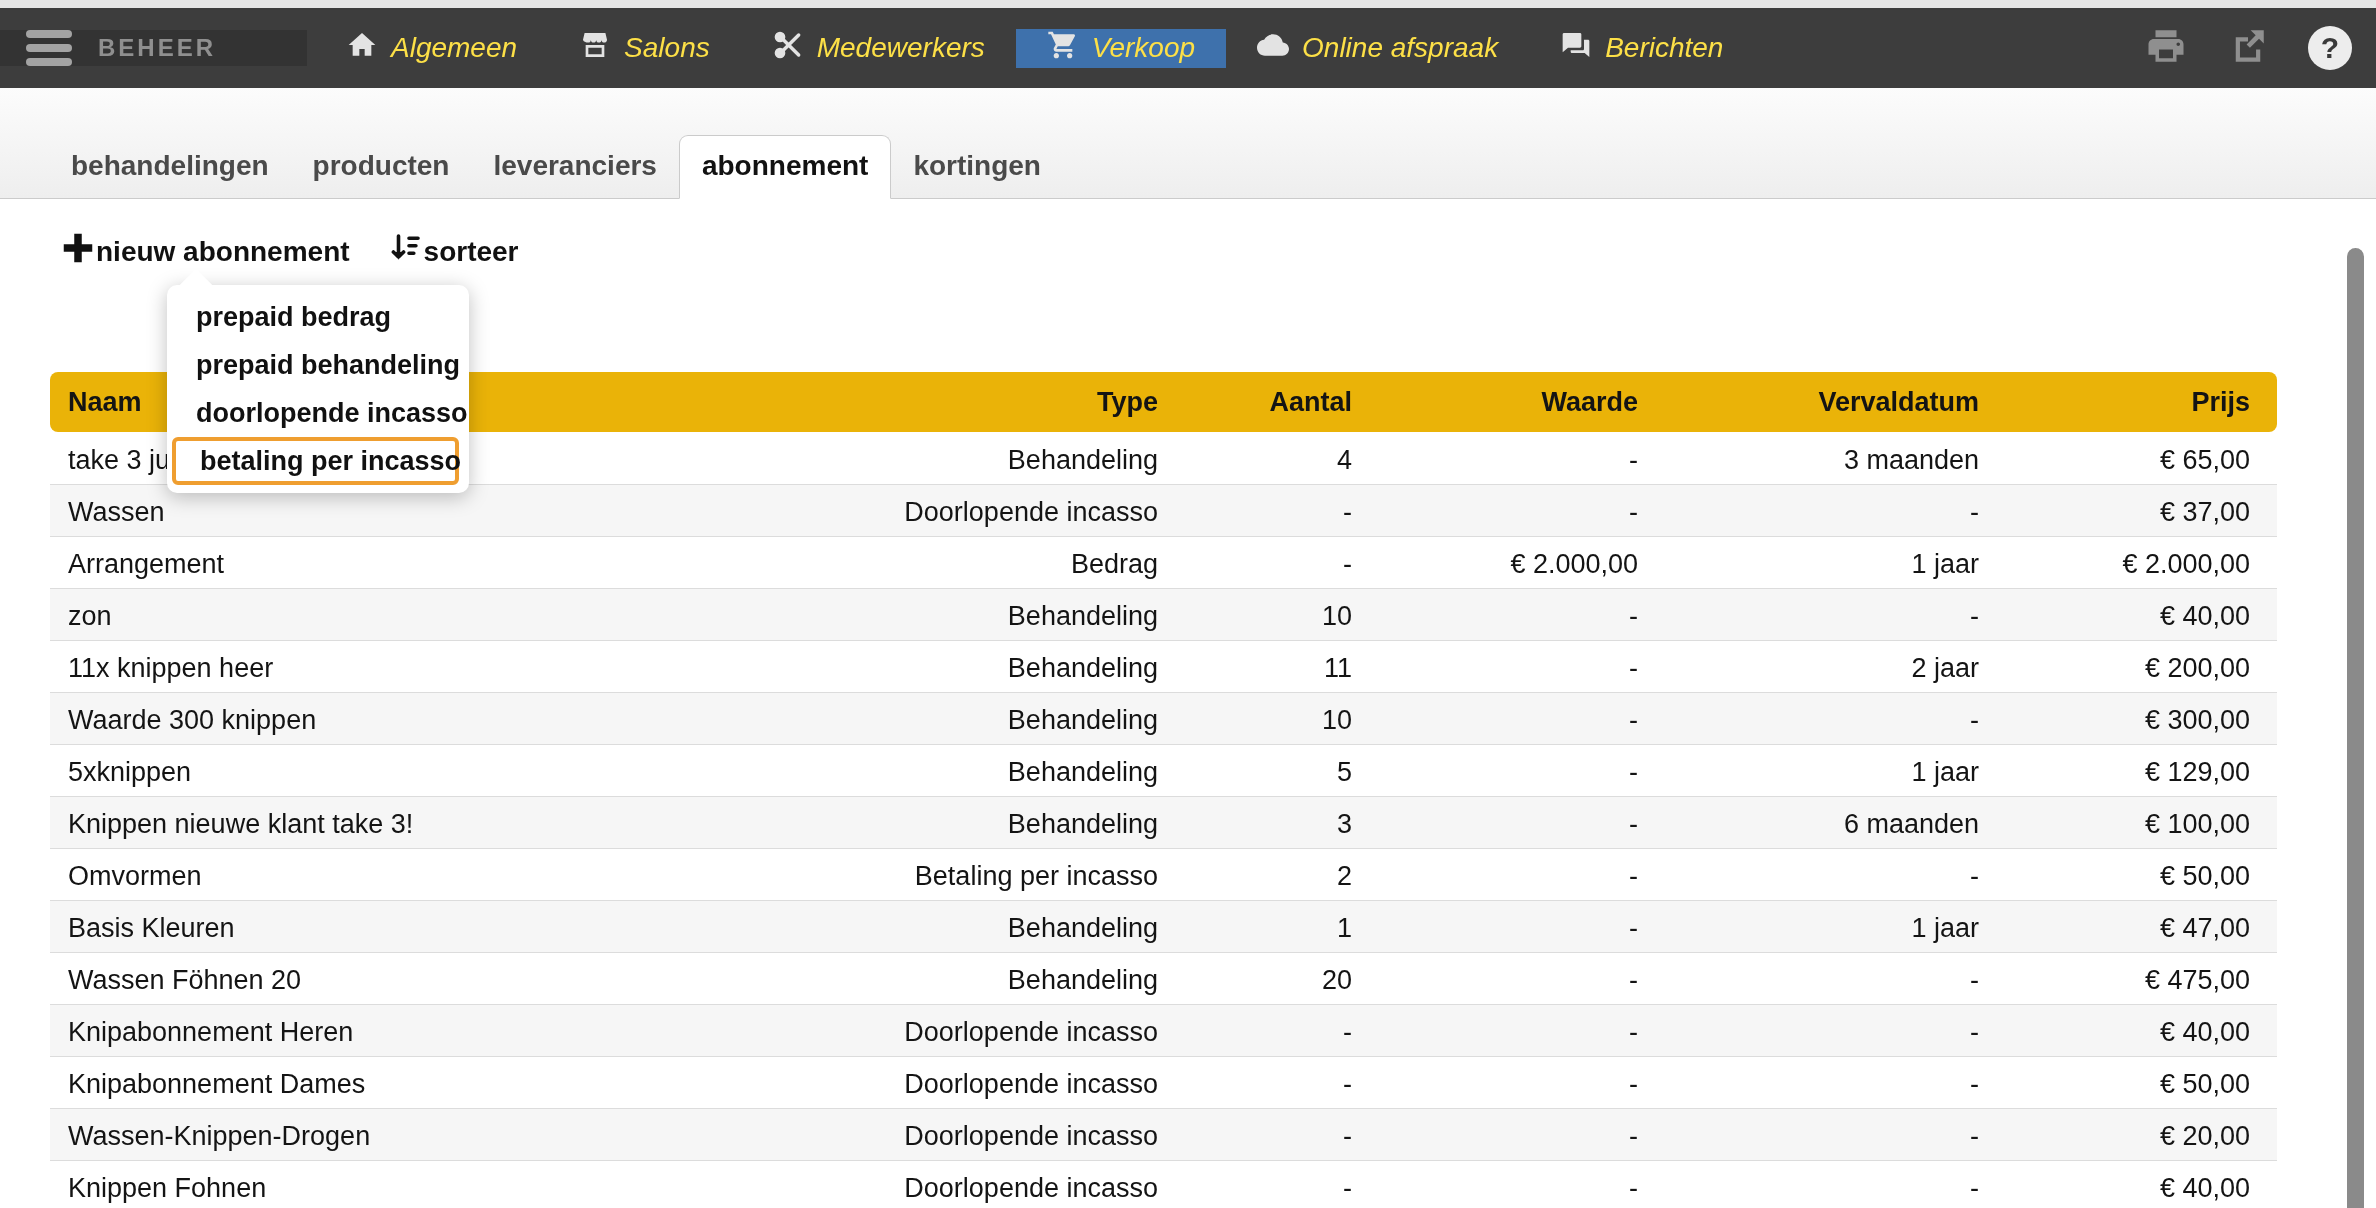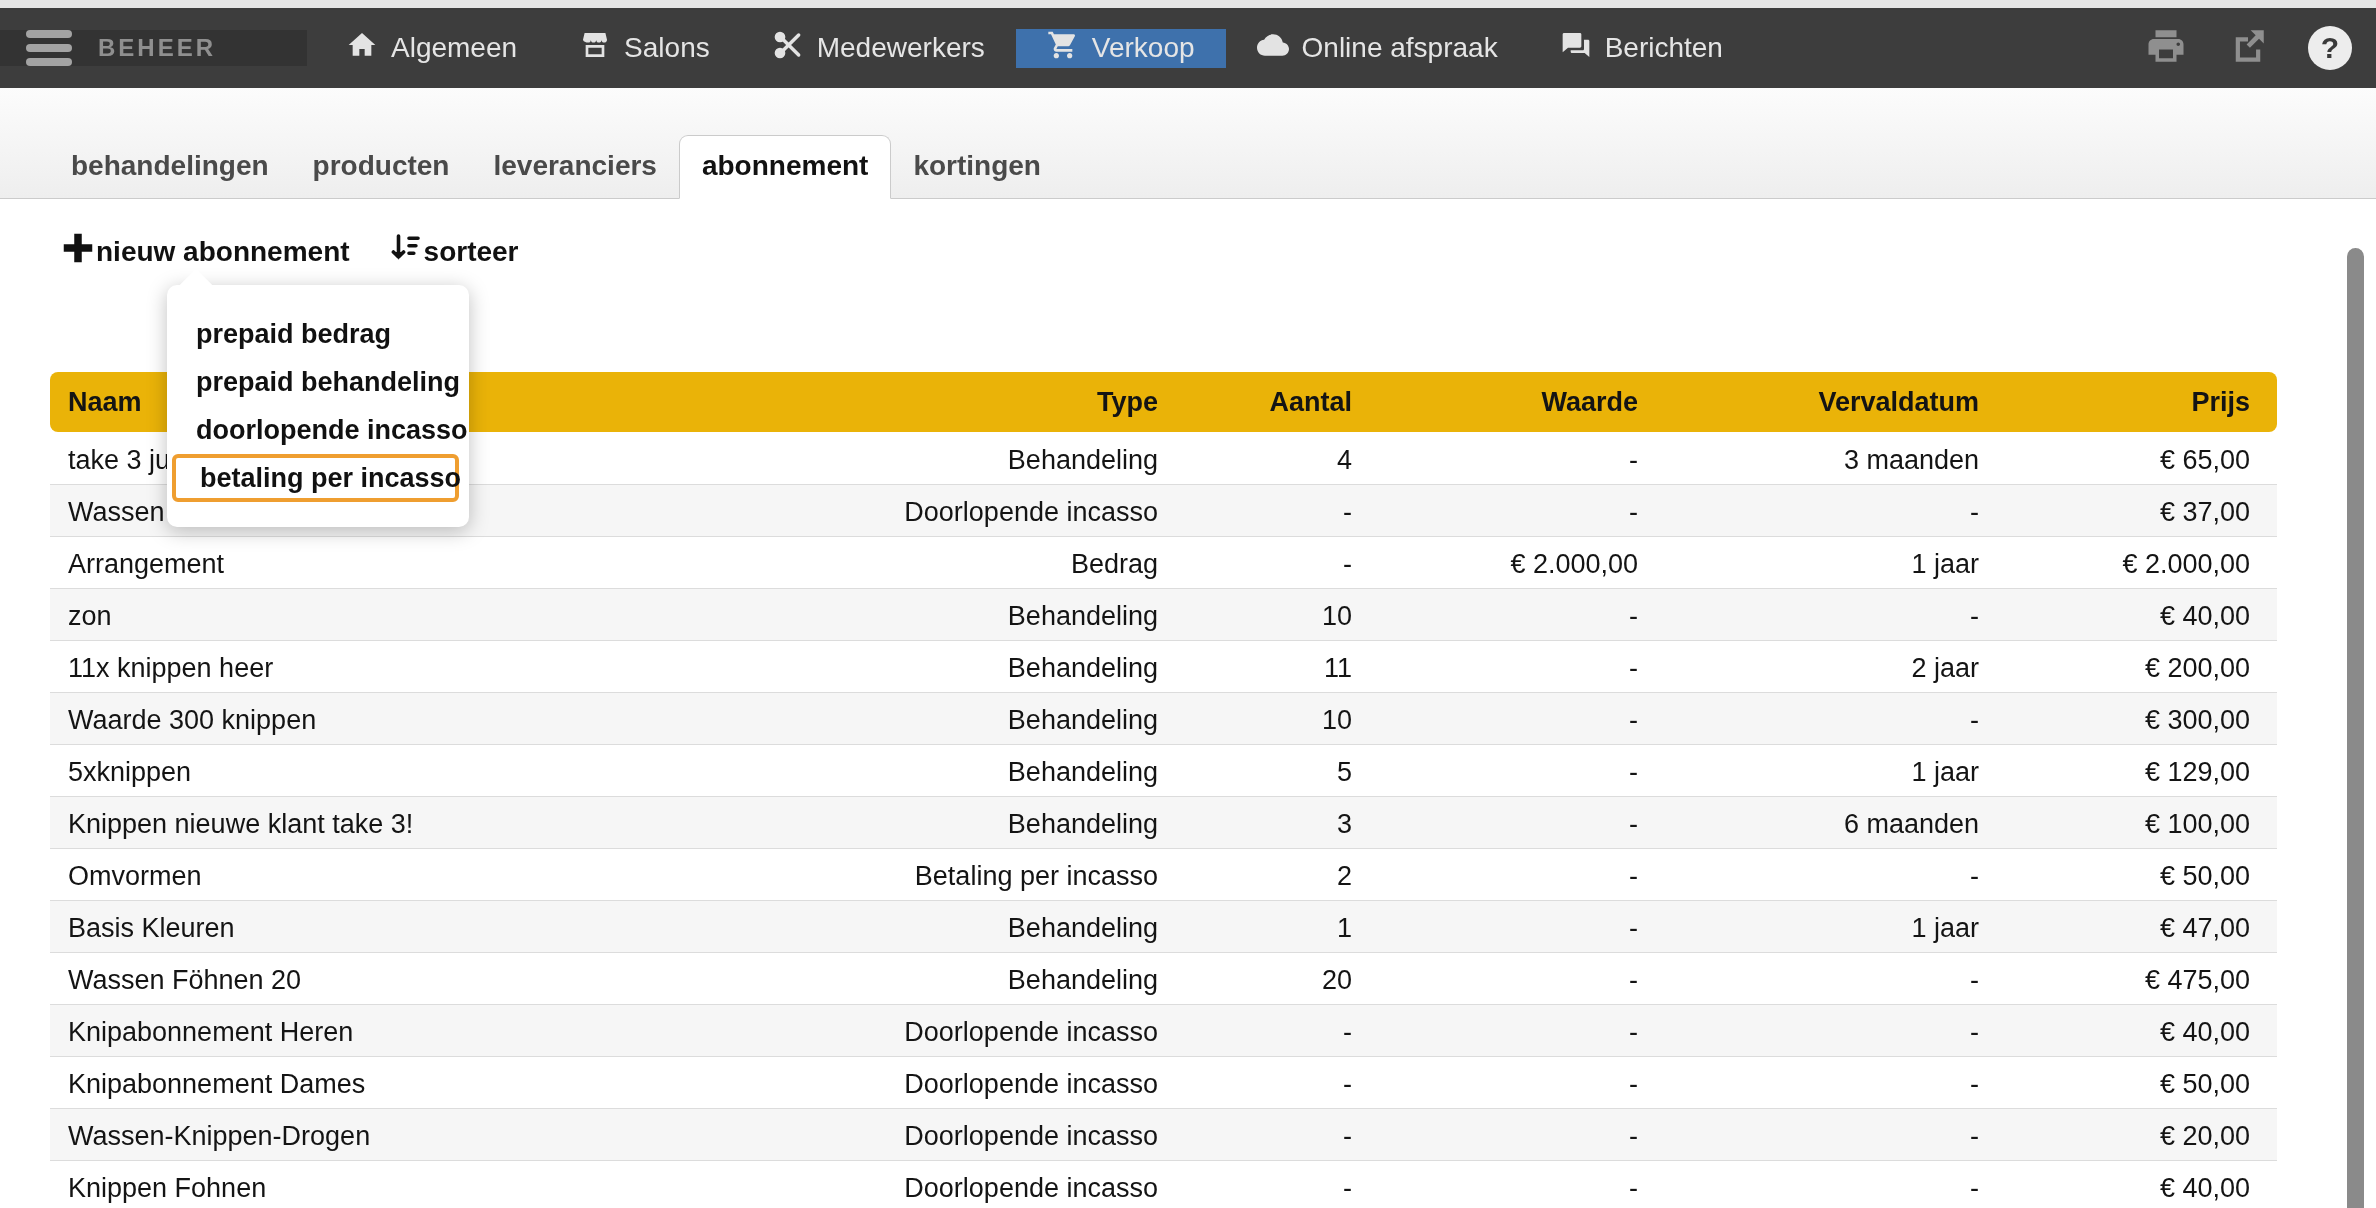--- a/index.html
+++ b/index.html
@@ -24,21 +24,21 @@
     cursor:pointer;
   }
   .hamburger { width:46px; display:flex; flex-direction:column; gap:6px; }
   .hamburger span { display:block; height:8px; border-radius:5px; background:#a3a3a3; }
   .brand-label {
     color:#8f8f8f; font-weight:700; font-size:24px; letter-spacing:3px;
   }
   .nav { display:flex; align-items:stretch; margin-left:8px; }
   .nav-item {
     display:flex; align-items:center; gap:13px; padding:0 31px;
-    color:#e5e5e5; font-size:28px; cursor:pointer; white-space:nowrap;
+    color:#fde047; font-size:28px; cursor:pointer; white-space:nowrap;font-style:italic;
   }
   .nav-item svg { width:32px; height:32px; fill:#e3e3e3; }
   .nav-item.active { background:#3e71ac; }
   .topbar-right {
     margin-left:auto; display:flex; align-items:center; gap:38px; padding-right:24px;
   }
   .tool-icon { width:44px; height:44px; cursor:pointer; display:flex; align-items:center; justify-content:center; }
   .tool-icon svg { width:42px; height:42px; fill:#8f8f8f; }
   .help-circle {
     width:44px; height:44px; border-radius:50%; background:#ededed;
@@ -91,21 +91,21 @@
   .trows .trow:nth-of-type(n+2) { border-top:1px solid #dcdcdc; }
   .trows .trow:nth-of-type(even) { background:#f6f6f6; }
   .cell { overflow:hidden; white-space:nowrap; }
   .cell.num, .thead .num { text-align:right; }
 
   
   .menu {
     position:absolute; left:167px; top:285px; width:302px;
     background:#ffffff; border-radius:10px;
     box-shadow:0 4px 20px rgba(0,0,0,0.25);
-    padding:25px 0; z-index:50;
+    padding:8px 0; z-index:50;
   }
   .menu .caret {
     position:absolute; top:-11px; left:16px; width:26px; height:26px;
     background:#ffffff; transform:rotate(45deg); border-radius:4px;
   }
   .menu-item {
     height:48px; line-height:48px; padding:0 29px;
     font-weight:700; font-size:27px; color:#111111; cursor:pointer;
     white-space:nowrap; position:relative;
   }

